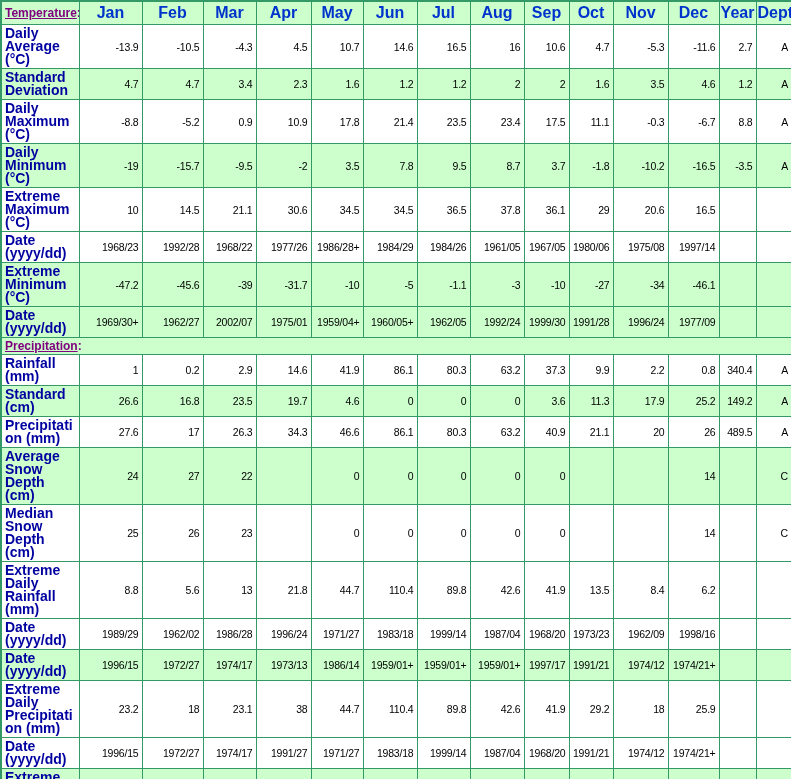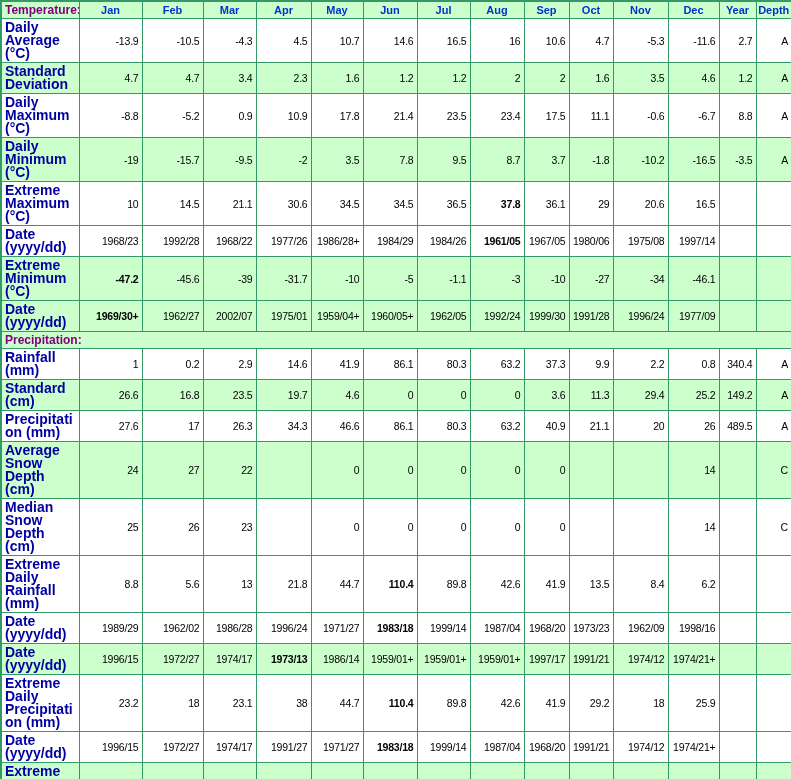--- a/index.html
+++ b/index.html
@@ -11,37 +11,37 @@
     border-collapse:collapse; table-layout:fixed; width:791px;
     border:2px solid var(--border);
     font-family:"Liberation Sans", sans-serif;
   }
   .climate th, .climate td{
     border:1px solid var(--border);
     vertical-align:middle; overflow:hidden;
   }
   tr.shaded, thead tr{ background:var(--shade); }
   th.colhead{
-    color:var(--colhead); font-size:11px; font-weight:bold;
+    color:var(--colhead); font-size:16px; font-weight:bold;
     text-align:center; padding:2px 1px; white-space:nowrap;
   }
   th.rowlabel{
     color:var(--label); font-size:14px; font-weight:bold; line-height:13px;
     text-align:left; padding:2px 1px 2px 3px; word-wrap:break-word;
   }
   td.num{
     color:var(--celltext); font-size:10.5px; letter-spacing:-0.2px;
     text-align:right; padding:2px 3px 2px 0; white-space:nowrap;
   }
-  td.num.b{ font-weight:bold; }
+  td.num.b{ font-weight:normal; }
   td.section-cell, th.section-cell{
     color:var(--section); font-size:12px; font-weight:bold;
     text-align:left; padding:1px 1px 1px 3px; white-space:nowrap;
   }
-  .u{ }
+  .u{ text-decoration:underline; }
 </style>
 </head>
 <body>
 
 <table class="climate">
   <colgroup>
     <col style="width:78px">
       <col style="width:63px">
       <col style="width:61px">
     <col style="width:53px">
@@ -116,21 +116,21 @@
         <td class="num">-8.8</td>
         <td class="num">-5.2</td>
         <td class="num">0.9</td>
         <td class="num">10.9</td>
         <td class="num">17.8</td>
         <td class="num">21.4</td>
         <td class="num">23.5</td>
         <td class="num">23.4</td>
         <td class="num">17.5</td>
         <td class="num">11.1</td>
-        <td class="num">-0.6</td>
+        <td class="num">-0.3</td>
         <td class="num">-6.7</td>
         <td class="num">8.8</td>
         <td class="num">A</td>
       </tr>
       <tr class="shaded">
         <th class="rowlabel">Daily Minimum (°C)</th>
         <td class="num">-19</td>
         <td class="num">-15.7</td>
         <td class="num">-9.5</td>
         <td class="num">-2</td>
@@ -238,21 +238,21 @@
         <td class="num">26.6</td>
         <td class="num">16.8</td>
         <td class="num">23.5</td>
         <td class="num">19.7</td>
         <td class="num">4.6</td>
         <td class="num">0</td>
         <td class="num">0</td>
         <td class="num">0</td>
         <td class="num">3.6</td>
         <td class="num">11.3</td>
-        <td class="num">29.4</td>
+        <td class="num">17.9</td>
         <td class="num">25.2</td>
         <td class="num">149.2</td>
         <td class="num">A</td>
       </tr>
       <tr>
         <th class="rowlabel">Precipitation (mm)</th>
         <td class="num">27.6</td>
         <td class="num">17</td>
         <td class="num">26.3</td>
         <td class="num">34.3</td>

